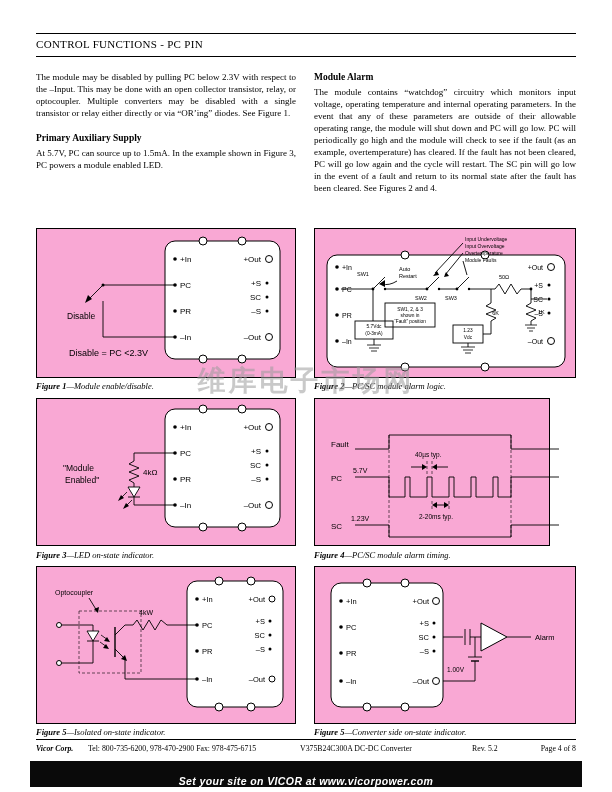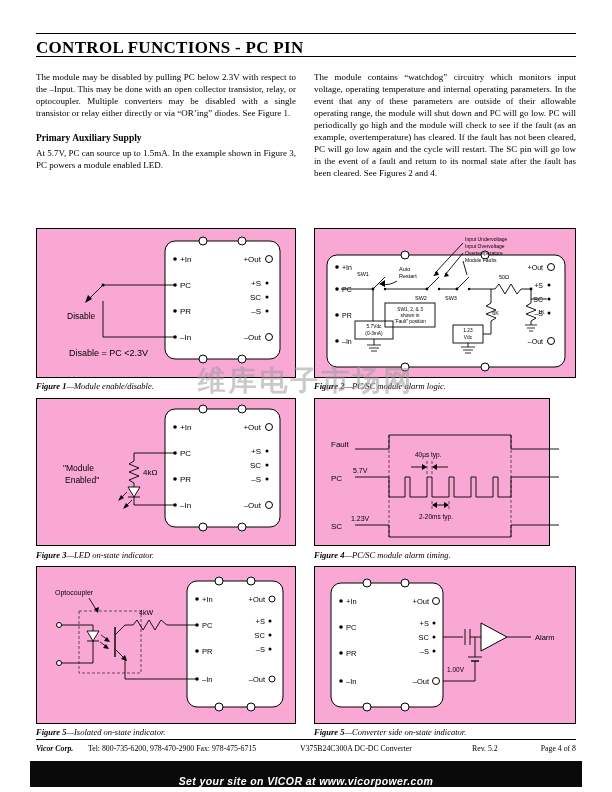--- a/index.html
+++ b/index.html
@@ -1,21 +1,21 @@
 <!DOCTYPE html>
 <html><head>
 <meta charset="utf-8">
 <style>
   *{box-sizing:border-box;margin:0;padding:0}
   html,body{background:#9a9a9a}
   body{display:flex;justify-content:center;padding:0}
   .page{position:relative;width:612px;height:792px;background:#fff;color:#000;
         font-family:"Liberation Serif",serif;overflow:hidden}
   .rule{position:absolute;left:36px;width:540px;border-top:1.2px solid #000}
-  .page-title{position:absolute;left:36px;top:38px;font-size:17px;font-weight:700;letter-spacing:.3px}
+  .page-title{position:absolute;left:36px;top:38px;font-size:11px;font-weight:400;letter-spacing:.3px}
   .col{position:absolute;top:72px}
   .col-left{left:36px;width:260px}
   .col-right{left:314px;width:262px}
   .heading{font-size:9.5px;font-weight:700;margin-bottom:5px}
   .body-text{font-size:9px;line-height:1.33;text-align:justify;margin-bottom:13px}
   .figbox{position:absolute;border:1px solid #000;background:#f9a8d4}
   .figcap{position:absolute;font-size:8.5px;font-style:italic}
   .figcap .figlabel{font-weight:700}
   .dlabel{font-family:"Liberation Sans",sans-serif;fill:#000}
   .w{stroke:#000;fill:none;stroke-width:.9}
@@ -43,20 +43,21 @@
   <div class="page-title">CONTROL FUNCTIONS - PC PIN</div>
   <div class="rule" style="top:56px"></div>
 
   <div class="col col-left">
     <p class="body-text">The module may be disabled by pulling PC below 2.3V with respect to the –Input. This may be done with an open collector transistor, relay, or optocoupler. Multiple converters may be disabled with a single transistor or relay either directly or via “OR’ing” diodes. See Figure 1.</p>
     <div class="heading">Primary Auxiliary Supply</div>
     <p class="body-text">At 5.7V, PC can source up to 1.5mA. In the example shown in Figure 3, PC powers a module enabled LED.</p>
   </div>
 
   <div class="col col-right">
+    <div class="heading">Module Alarm</div>
     <p class="body-text">The module contains “watchdog” circuitry which monitors input voltage, operating temperature and internal operating parameters. In the event that any of these parameters are outside of their allowable operating range, the module will shut down and PC will go low. PC will periodically go high and the module will check to see if the fault (as an example, overtemperature) has cleared. If the fault has not been cleared, PC will go low again and the cycle will restart. The SC pin will go low in the event of a fault and return to its normal state after the fault has been cleared. See Figures 2 and 4.</p>
   </div>
 
   <div class="figbox" style="left:36px;top:228px;width:260px;height:150px">
     <svg width="258" height="148" viewBox="0 0 258 148">
       <g stroke="#000" fill="#fff" stroke-width="1">
         <rect x="128" y="12" width="115" height="118" rx="10"></rect>
         <circle cx="166" cy="12" r="4"></circle>
           <circle cx="205" cy="12" r="4"></circle>
         <circle cx="166" cy="130" r="4"></circle>

